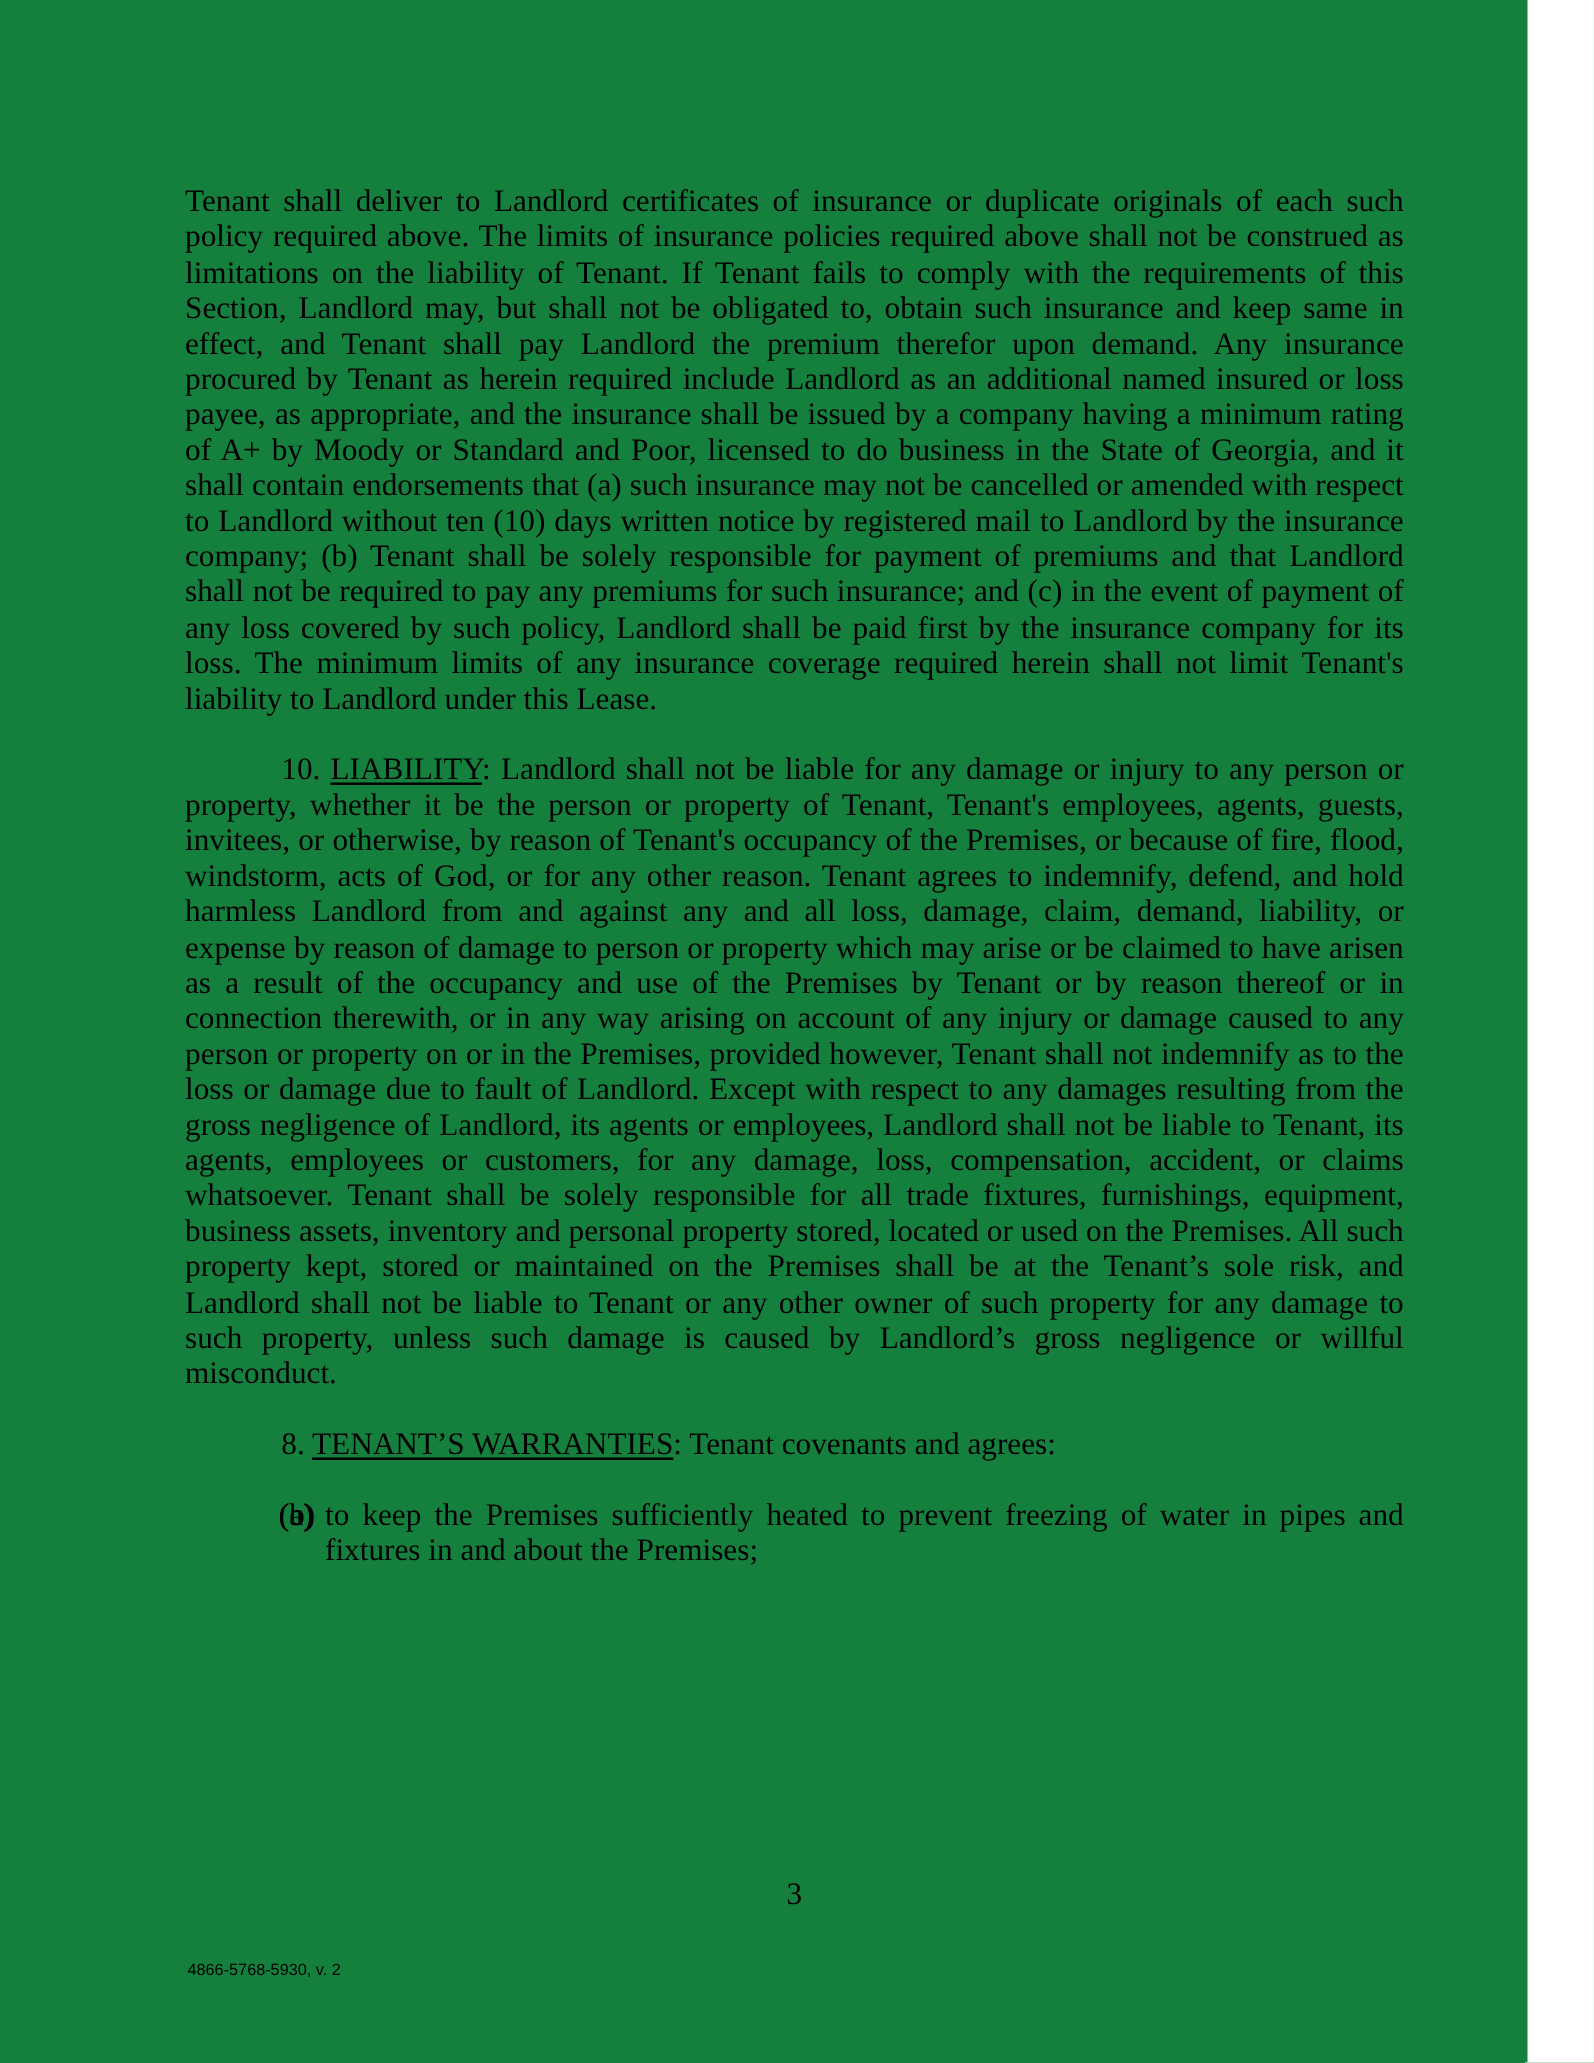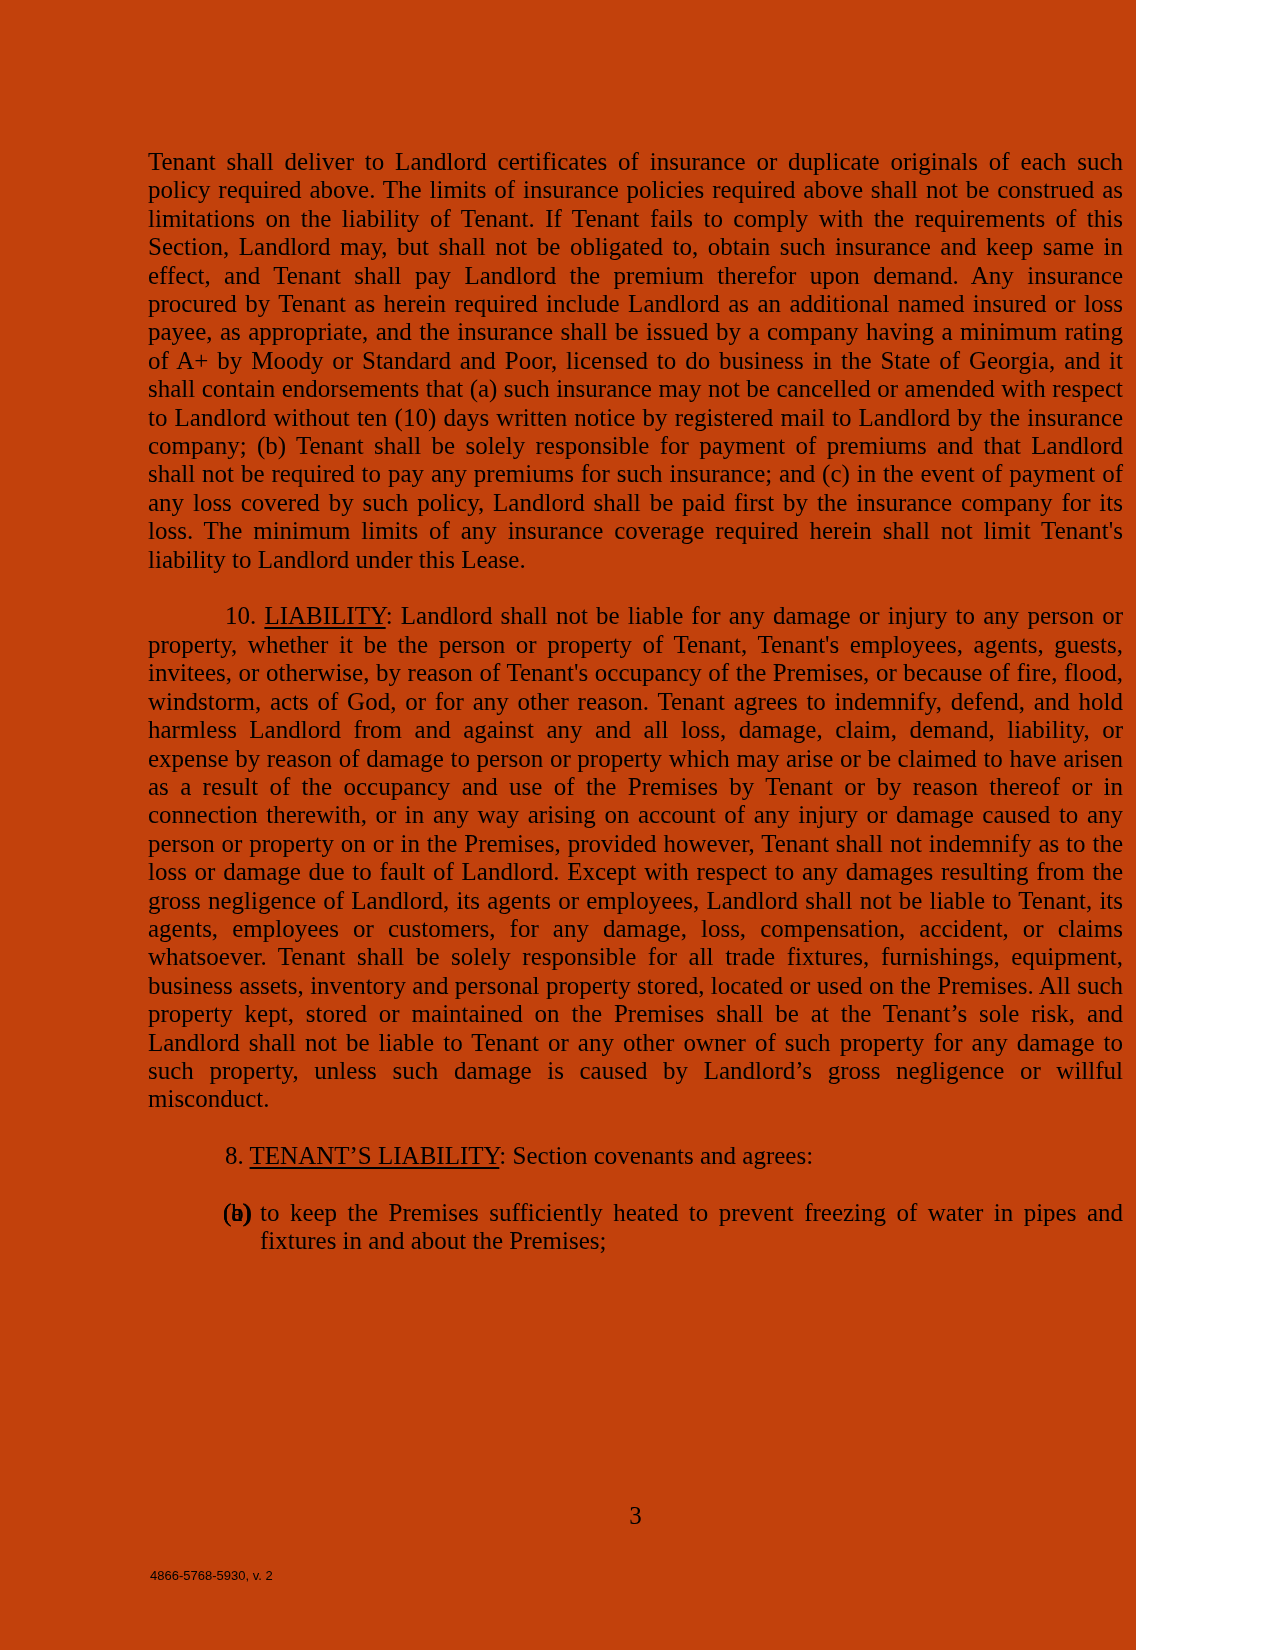--- a/index.html
+++ b/index.html
@@ -2,23 +2,23 @@
 <html><head>
 <meta charset="utf-8">
 <style>
   html, body {
     margin: 0;
     padding: 0;
     background: #ffffff;
   }
   .page {
     position: relative;
-    width: 1136px;
+    width: 1222px;
     height: 1650px;
-    background: #c2410c;
+    background: #15803d;
     color: #000000;
     font-family: "Liberation Serif", "DejaVu Serif", serif;
     overflow: hidden;
   }
   .content {
     position: absolute;
     left: 148px;
     top: 148px;
     width: 975px;
     font-size: 25px;
@@ -76,21 +76,21 @@
 
     <p class="para">
       <span>Tenant shall deliver to Landlord certificates of insurance or duplicate originals of each such policy required above. The limits of insurance policies required above shall not be construed as limitations on the liability of Tenant. If Tenant fails to comply with the requirements of this Section, Landlord may, but shall not be obligated to, obtain such insurance and keep same in effect, and Tenant shall pay Landlord the premium therefor upon demand. Any insurance procured by Tenant as herein required include Landlord as an additional named insured or loss payee, as appropriate, and the insurance shall be issued by a company having a minimum rating of A+ by Moody or Standard and Poor, licensed to do business in the State of Georgia, and it shall contain endorsements that (a) such insurance may not be cancelled or amended with respect to Landlord without ten (10) days written notice by registered mail to Landlord by the insurance company; (b) Tenant shall be solely responsible for payment of premiums and that Landlord shall not be required to pay any premiums for such insurance; and (c) in the event of payment of any loss covered by such policy, Landlord shall be paid first by the insurance company for its loss. The minimum limits of any insurance coverage required herein shall not limit Tenant's liability to Landlord under this Lease.</span>
     </p>
 
     <p class="para indent">
       <span>10. </span><span class="u">LIABILITY</span><span>: </span><span>Landlord shall not be liable for any damage or injury to any person or property, whether it be the person or property of Tenant, Tenant's employees, agents, guests, invitees, or otherwise, by reason of Tenant's occupancy of the Premises, or because of fire, flood, windstorm, acts of God, or for any other reason. Tenant agrees to indemnify, defend, and hold harmless Landlord from and against any and all loss, damage, claim, demand, liability, or expense by reason of damage to person or property which may arise or be claimed to have arisen as a result of the occupancy and use of the Premises by Tenant or by reason thereof or in connection therewith, or in any way arising on account of any injury or damage caused to any person or property on or in the Premises, provided however, Tenant shall not indemnify as to the loss or damage due to fault of Landlord. Except with respect to any damages resulting from the gross negligence of Landlord, its agents or employees, Landlord shall not be liable to Tenant, its agents, employees or customers, for any damage, loss, compensation, accident, or claims whatsoever. Tenant shall be solely responsible for all trade fixtures, furnishings, equipment, business assets, inventory and personal property stored, located or used on the Premises. All such property kept, stored or maintained on the Premises shall be at the Tenant’s sole risk, and Landlord shall not be liable to Tenant or any other owner of such property for any damage to such property, unless such damage is caused by Landlord’s gross negligence or willful misconduct.</span>
     </p>
 
     <p class="para indent">
-      <span>8. </span><span class="u">TENANT’S LIABILITY</span><span>: </span><span>Section covenants and agrees:</span>
+      <span>8. </span><span class="u">TENANT’S WARRANTIES</span><span>: </span><span>Tenant covenants and agrees:</span>
     </p>
 
     <div class="item">
       <span class="marker">(a)</span>
     </div>
 
     <div class="item">
       <span class="marker">(b)</span>
     </div>
 

